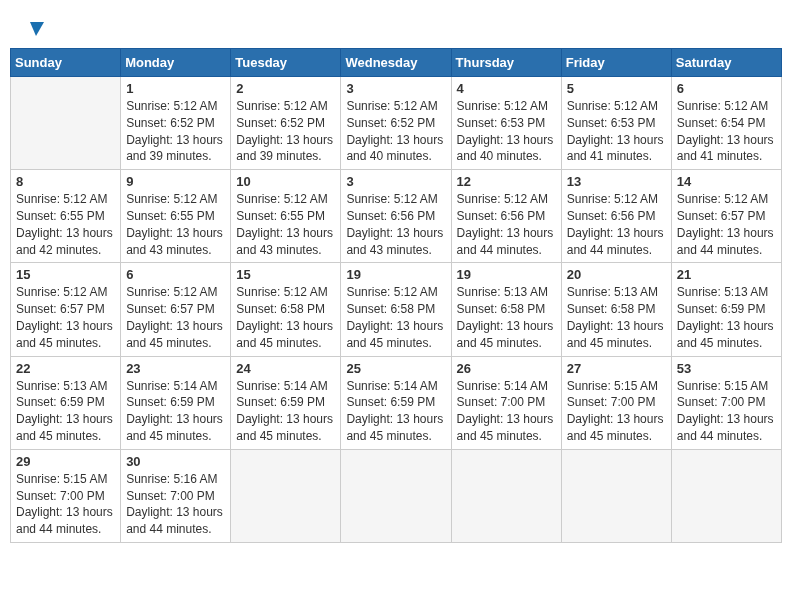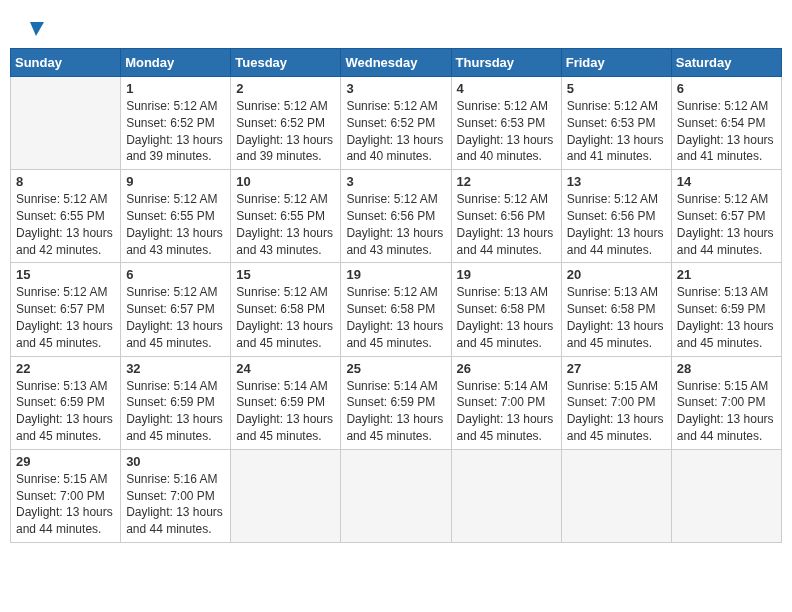--- a/index.html
+++ b/index.html
@@ -279,21 +279,21 @@
       <tr>
         <td>
         <span class="day-num">22</span>
         <div class="day-info">
           Sunrise: 5:13 AM<br>
           Sunset: 6:59 PM<br>
           Daylight: 13 hours and 45 minutes.
         </div>
       </td>
         <td>
-        <span class="day-num">32</span>
+        <span class="day-num">23</span>
         <div class="day-info">
           Sunrise: 5:14 AM<br>
           Sunset: 6:59 PM<br>
           Daylight: 13 hours and 45 minutes.
         </div>
       </td>
         <td>
         <span class="day-num">24</span>
         <div class="day-info">
           Sunrise: 5:14 AM<br>
@@ -319,21 +319,21 @@
       </td>
         <td>
         <span class="day-num">27</span>
         <div class="day-info">
           Sunrise: 5:15 AM<br>
           Sunset: 7:00 PM<br>
           Daylight: 13 hours and 45 minutes.
         </div>
       </td>
         <td>
-        <span class="day-num">28</span>
+        <span class="day-num">53</span>
         <div class="day-info">
           Sunrise: 5:15 AM<br>
           Sunset: 7:00 PM<br>
           Daylight: 13 hours and 44 minutes.
         </div>
       </td>
       </tr>
       <tr>
         <td>
         <span class="day-num">29</span>

